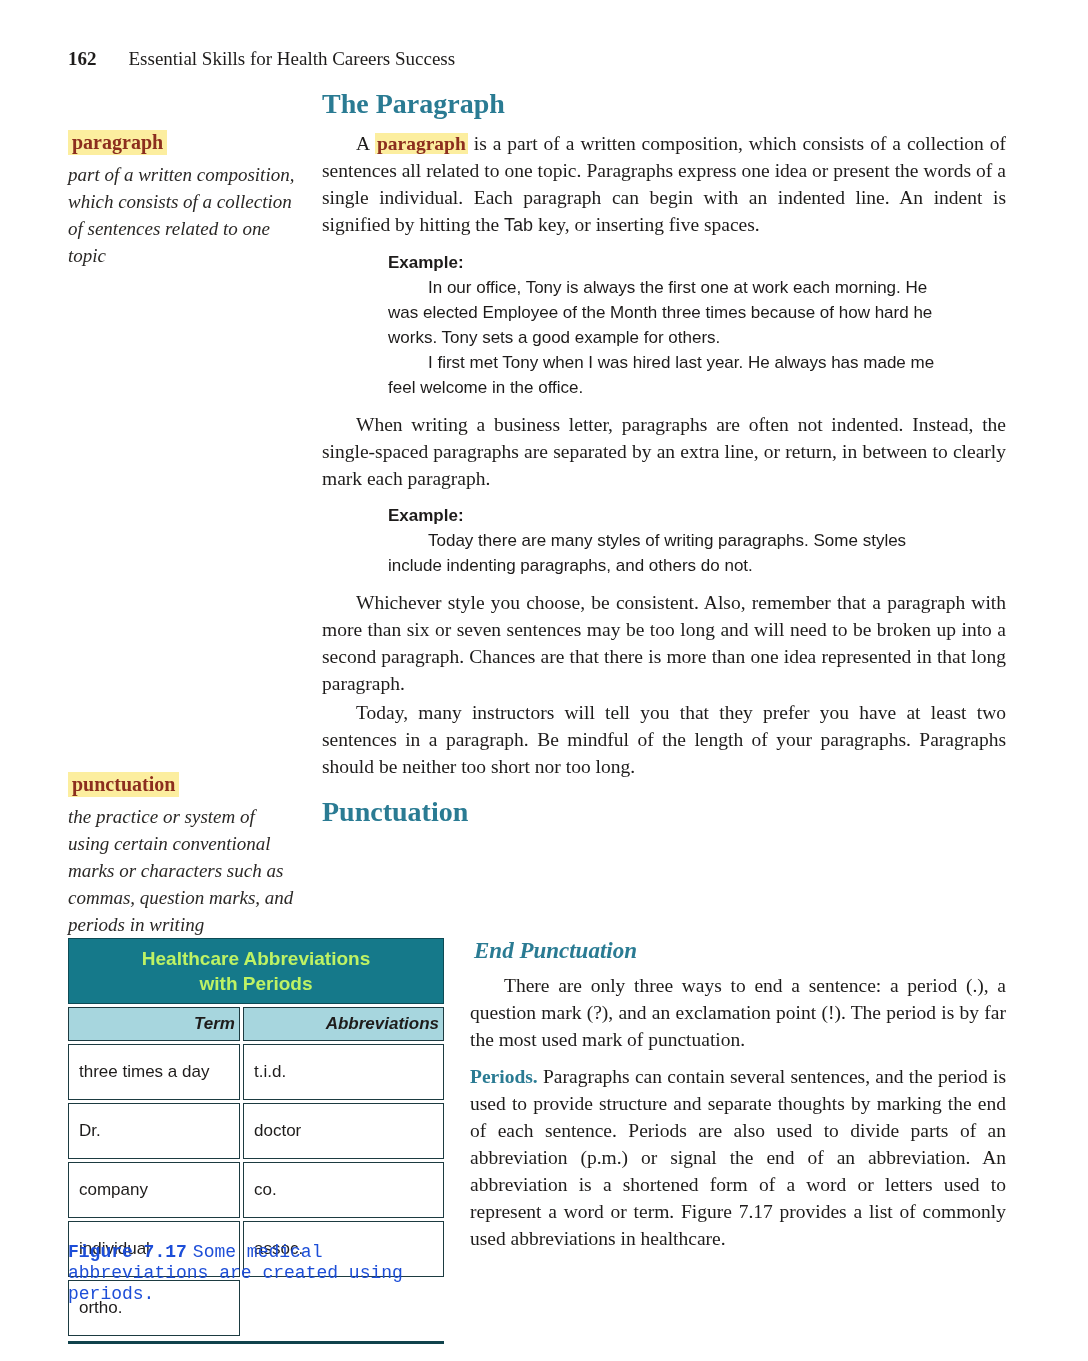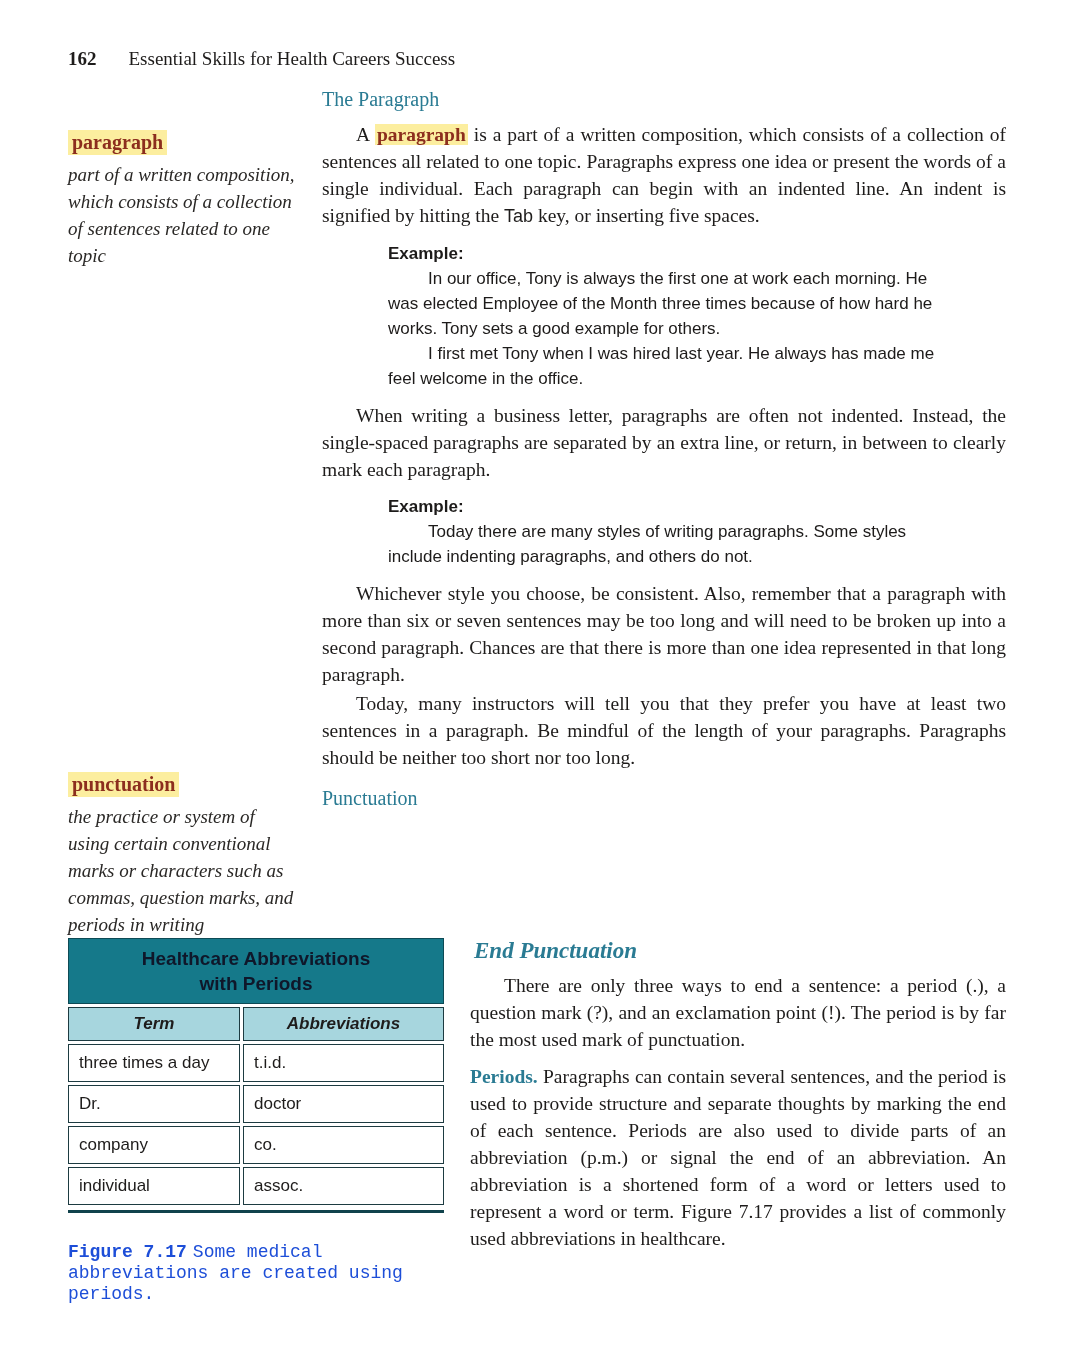--- a/index.html
+++ b/index.html
@@ -46,45 +46,45 @@
   .abbr-table {
     position: absolute;
     left: 68px;
     top: 938px;
     width: 376px;
     font-family: "Liberation Sans", sans-serif;
   }
   .abbr-table .title {
     background: #15798a;
     border: 1px solid #0d4a55;
-    color: #0f172a;
+    color: #bef264;
     font-weight: bold;
     font-size: 19px;
     line-height: 25px;
     text-align: center;
     padding: 7px 4px;
   }
   .abbr-grid {
     display: grid;
     grid-template-columns: 172px 1fr;
     gap: 3px;
     margin-top: 3px;
   }
   .abbr-cell {
     border: 1px solid #1d3b41;
     background: #ffffff;
     font-size: 17px;
-    padding: 8px 10px;
+    padding: 17px 10px;
   }
   .abbr-cell.head {
     background: #a7d6de;
     font-weight: bold;
     font-style: italic;
-    text-align: center;
-    padding: 6px 16px;
+    text-align: right;
+    padding: 6px 4px;
   }
   .table-bottom-rule {
     margin-top: 5px;
     border-top: 3px solid #10424c;
   }
   .figure-caption {
     position: absolute;
     left: 68px;
     top: 1242px;
     width: 368px;
@@ -97,22 +97,22 @@
 
   
   .main-col {
     position: absolute;
     left: 322px;
     top: 88px;
     width: 684px;
   }
   h1.section-heading {
     margin: 0 0 10px 0;
-    font-size: 20px;
-    font-weight: normal;
+    font-size: 28px;
+    font-weight: bold;
     color: #2a7b93;
   }
   h1.section-heading.second { margin-top: 16px; }
   .body-para {
     margin: 8px 0 2px 0;
     font-size: 19.5px;
     line-height: 27px;
     text-align: justify;
     text-indent: 34px;
   }
@@ -186,20 +186,21 @@
 
       <div class="abbr-cell">Dr.</div>
       <div class="abbr-cell">doctor</div>
 
       <div class="abbr-cell">company</div>
       <div class="abbr-cell">co.</div>
 
       <div class="abbr-cell">individual</div>
       <div class="abbr-cell">assoc.</div>
 
+      <div class="abbr-cell">ortho.</div>
     </div>
     <div class="table-bottom-rule"></div>
   </div>
 
   <div class="figure-caption">
     <span class="fig-label">Figure 7.17</span><span>Some medical abbreviations are created using periods.</span>
   </div>
 
   <div class="main-col">
 

